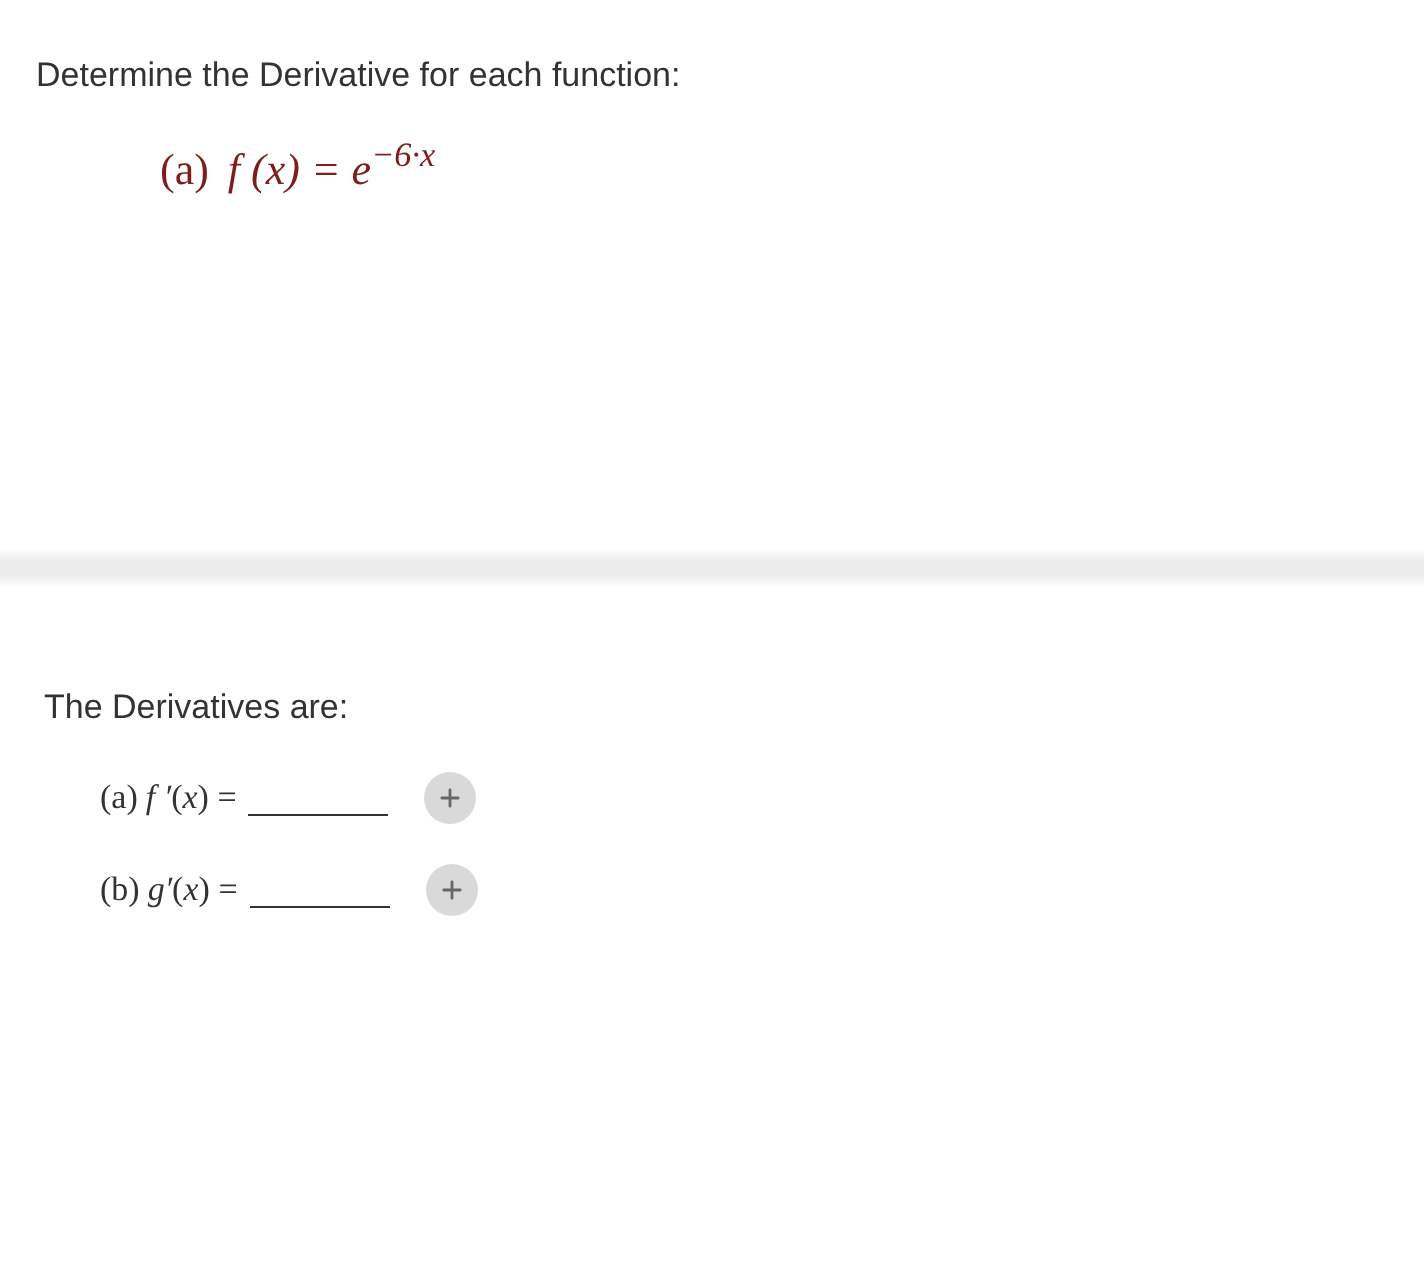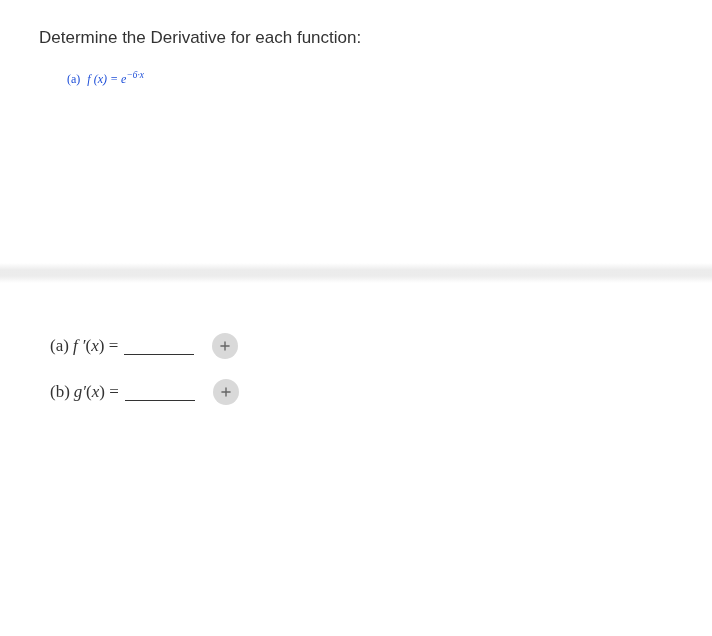--- a/index.html
+++ b/index.html
@@ -9,37 +9,38 @@
     }
     body {
       width: 712px;
       height: 636px;
       font-family: -apple-system, BlinkMacSystemFont, 'Segoe UI', Arial, sans-serif;
       background: #ffffff;
       color: #333333;
       position: relative;
     }
     .section-top {
-      padding: 28px 39px;
+      padding: 28px 18px;
     }
     .prompt-text {
       font-size: 17px;
       color: #333;
       margin-bottom: 24px;
       font-weight: 400;
     }
     .problem-list {
       padding-left: 28px;
     }
     .problem-item {
-      font-size: 12px;
-      color: #1d4ed8;
+      font-size: 22px;
+      color: #7f1d1d;
       margin-bottom: 18px;
       font-family: 'Times New Roman', serif;
       font-style: italic;
+      margin-left: 34px;
     }
     .problem-item .label {
       font-style: normal;
       margin-right: 4px;
     }
     .math {
       font-family: 'Times New Roman', serif;
     }
     .divider-area {
       height: 20px;
@@ -133,20 +134,21 @@
       </span>
     </div>
 
 
   </div>
 </div>
 
 <div class="divider-area"></div>
 
 <div class="section-bottom">
+  <div class="answer-heading">The Derivatives are:</div>
   <div class="answer-list">
 
     <div class="answer-row">
       <span class="answer-label">(a)</span>
       <span class="answer-func">
         <span style="font-style:italic">f</span> ′<span class="paren">(</span><span style="font-style:italic">x</span><span class="paren">)</span> <span class="paren">=</span>
       </span>
       <span class="answer-blank"></span>
       <button class="plus-btn">
         <svg viewBox="0 0 24 24">

